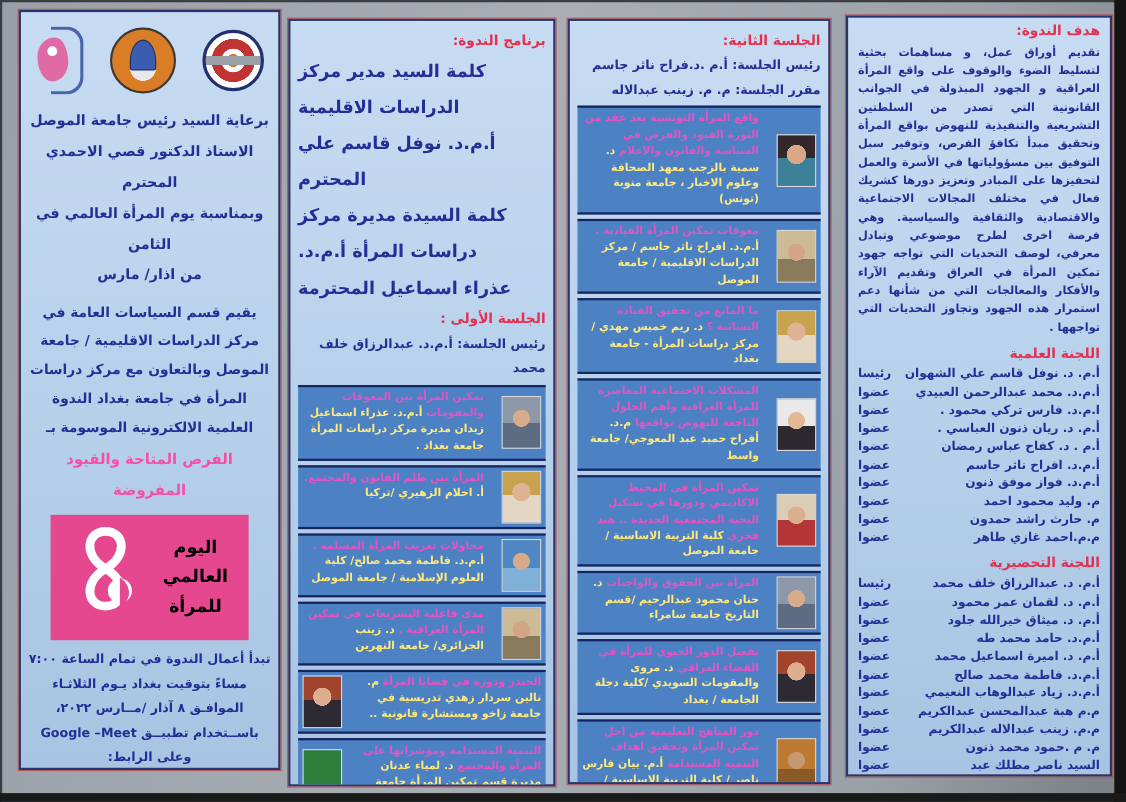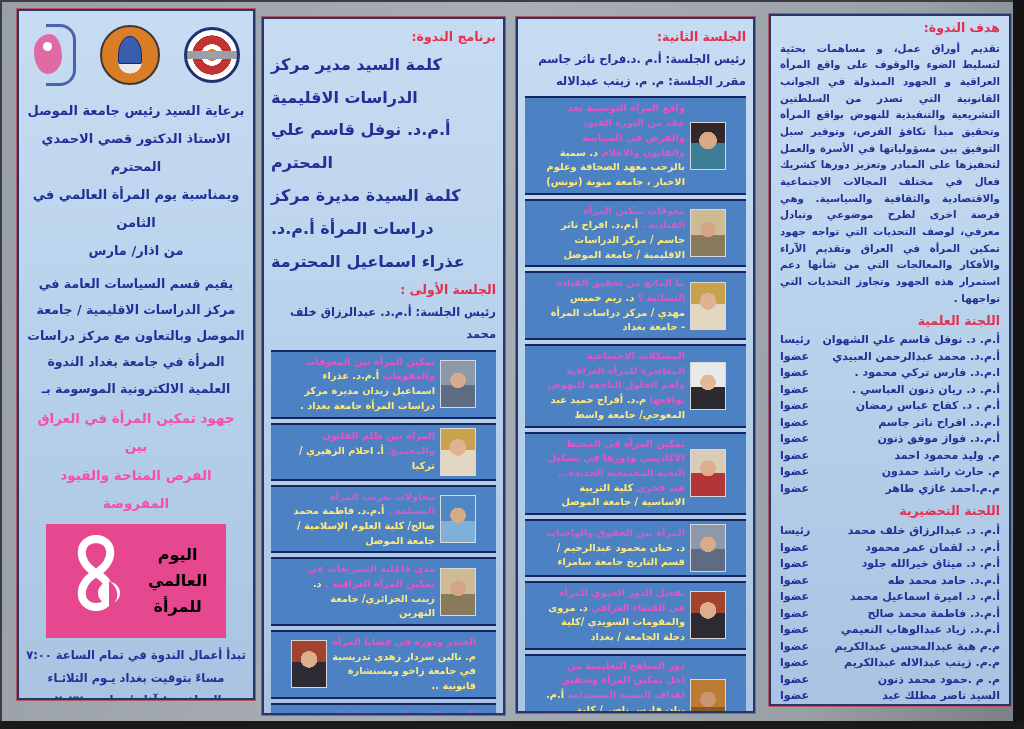--- a/index.html
+++ b/index.html
@@ -46,23 +46,23 @@
   .banner { width:180px; height:114px; background:#e5488e; margin:7px auto 6px auto;
             display:flex; align-items:center; justify-content:space-around; padding:4px 8px; }
   .banner .btxt { color:#000000; font-weight:bold; font-size:16px; line-height:1.65; text-align:center; }
 
   .schedule { text-align:center; font-size:11.5px; line-height:1.95; margin-top:4px; }
 
   
   .intro { text-align:left; font-size:16px; line-height:2.05; }
   .chairline { font-size:11.5px; line-height:1.9; text-align:right; }
   .items { margin-top:4px; }
-  .item { display:flex; gap:5px; align-items:center; background:#4c82c4;
+  .item { display:flex; gap:16px; align-items:flex-start; background:#4c82c4;
           border-top:2px solid #16245f; border-bottom:2px solid #16245f;
-          margin:4px 0; padding:3px 20px; }
+          margin:4px 0; padding:3px 4px; }
   .item .txt { flex:1; font-size:9.8px; font-weight:bold; line-height:1.5; text-align:right; }
   .it-title   { color:#e354c5; }
   .it-speaker { color:#ffe97a; }
   .photo { width:36px; min-height:48px; flex:none; border:1px solid #d8d8d8; background:#cfcfcf; align-self:center; }
   .side-left .photo { order:9; }
 
   
   .ph-a { background:radial-gradient(circle at 50% 38%, #d9a887 0 26%, transparent 27%), linear-gradient(180deg,#33272b 0 44%,#3d7f96 44% 100%); }
   .ph-b { background:radial-gradient(circle at 50% 42%, #d8ab8c 0 24%, transparent 25%), linear-gradient(180deg,#8d98a8 0 52%,#5d6c82 52% 100%); }
   .ph-c { background:radial-gradient(circle at 50% 40%, #e0b294 0 25%, transparent 26%), linear-gradient(180deg,#c9a24e 0 46%,#e3d6c2 46% 100%); }
@@ -107,21 +107,20 @@
 
     <div>برعاية  السيد رئيس جامعة الموصل</div>
         <div>الاستاذ الدكتور قصي الاحمدي</div>
         <div>المحترم</div>
         <div>وبمناسبة يوم المرأة العالمي في الثامن</div>
         <div>من اذار/ مارس</div>
       </div>
     <div class="organizer navy">يقيم قسم السياسات العامة في مركز الدراسات الاقليمية / جامعة الموصل وبالتعاون مع مركز دراسات المرأة في جامعة بغداد الندوة العلمية الالكترونية الموسومة بـ</div>
     <div class="pinklines">
 
-    <div>جهود تمكين المرأة في العراق بين</div>
         <div>الفرص المتاحة والقيود المفروضة</div>
       </div>
     <div class="banner">
       <div class="btxt">
 
       <div>اليوم</div>
           <div>العالمي</div>
           <div>للمرأة</div>
         </div>
       <svg width="62" height="100" viewBox="0 0 62 100">

